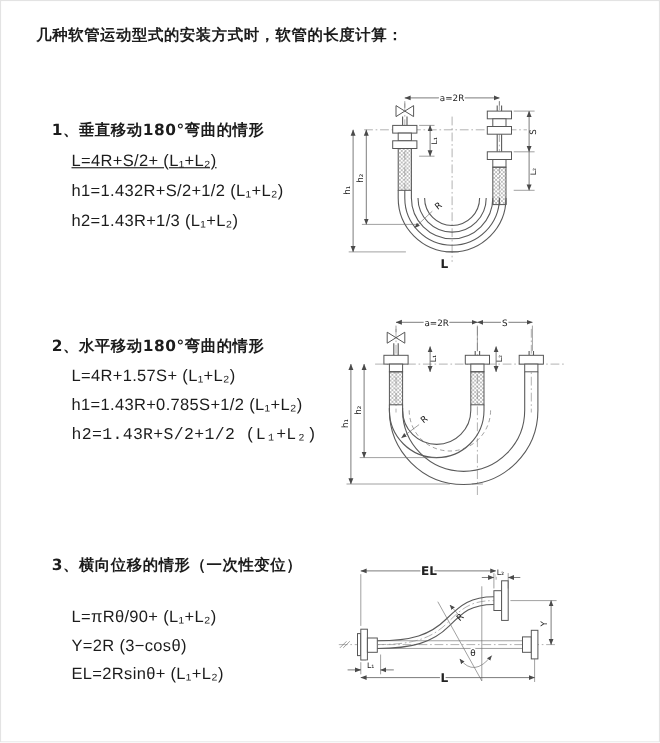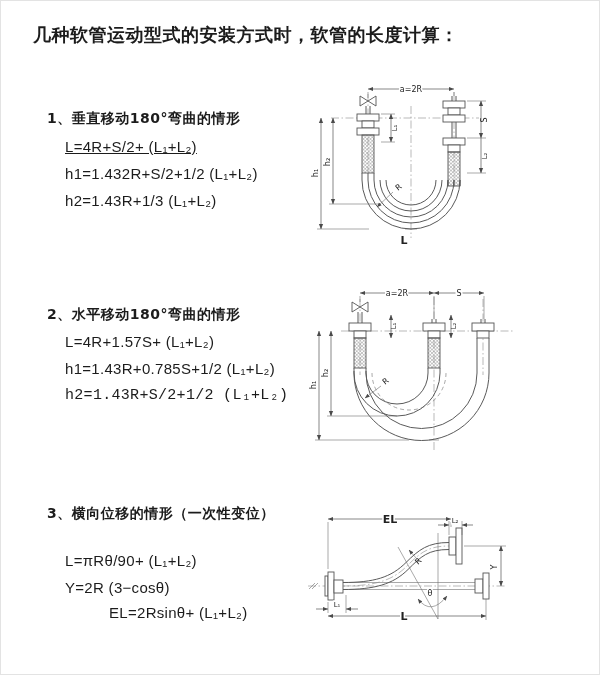--- a/index.html
+++ b/index.html
@@ -2,21 +2,21 @@
 <html><head>
 <meta charset="utf-8">
 <style>
   html,body{margin:0;padding:0;background:#fff;}
   .page{
     position:relative;width:600px;height:675px;background:#ffffff;
     border:1px solid #e3e3e3;box-sizing:border-box;overflow:hidden;
     font-family:"DejaVu Sans","Liberation Sans",sans-serif;color:#1c1c1c;
   }
   .abs{position:absolute;}
-  .title{font-size:18px;font-weight:bold;letter-spacing:.5px;}
+  .title{font-size:14px;font-weight:bold;letter-spacing:.5px;}
   .sec-heading{font-size:14px;font-weight:bold;letter-spacing:.5px;}
   .formula{font-size:15px;font-family:"Liberation Sans","DejaVu Sans",sans-serif;letter-spacing:.3px;}
   
   svg.diag{position:absolute;overflow:visible;}
   .ln{stroke:#5a5a5a;fill:none;stroke-width:1;}
   .tn{stroke:#6f6f6f;fill:none;stroke-width:.6;}
   .cl{stroke:#8a8a8a;fill:none;stroke-width:.6;stroke-dasharray:8 2.5 1.5 2.5;}
   .dim{stroke:#555;fill:none;stroke-width:.7;}
   .dsh{stroke-dasharray:4 3;}
   .fl{fill:#ffffff;stroke:#555;stroke-width:.9;}
@@ -51,21 +51,21 @@
   <div class="abs formula" style="left:64px;top:191px;">h2=1.43R+1/3 (L₁+L₂)</div>
 
   <div class="abs sec-heading" style="left:46px;top:305px;">2、水平移动180°弯曲的情形</div>
   <div class="abs formula" style="left:64px;top:332px;">L=4R+1.57S+ (L₁+L₂)</div>
   <div class="abs formula" style="left:64px;top:359px;">h1=1.43R+0.785S+1/2 (L₁+L₂)</div>
   <div class="abs formula" style="left:64px;top:386px;font-family:Liberation Mono, monospace;">h2=1.43R+S/2+1/2 (L₁+L₂)</div>
 
   <div class="abs sec-heading" style="left:46px;top:504px;">3、横向位移的情形（一次性变位）</div>
   <div class="abs formula" style="left:64px;top:551px;">L=πRθ/90+ (L₁+L₂)</div>
   <div class="abs formula" style="left:64px;top:578px;">Y=2R (3−cosθ)</div>
-  <div class="abs formula" style="left:64px;top:603px;margin-left:44px;">EL=2Rsinθ+ (L₁+L₂)</div>
+  <div class="abs formula" style="left:64px;top:603px;">EL=2Rsinθ+ (L₁+L₂)</div>
 
   <svg class="diag" style="left:310px;top:75px;" width="240" height="180" viewBox="0 0 240 180">
 
     <g>
       <path class="cl" d="M20 42 H168"></path>
       <path class="cl" d="M100 30 V162"></path>
       <path class="cl" d="M57 18 V96"></path>
       <path class="cl" d="M143 16 V112"></path>
       <path class="tn" d="M94 153 H106"></path>
     </g>

